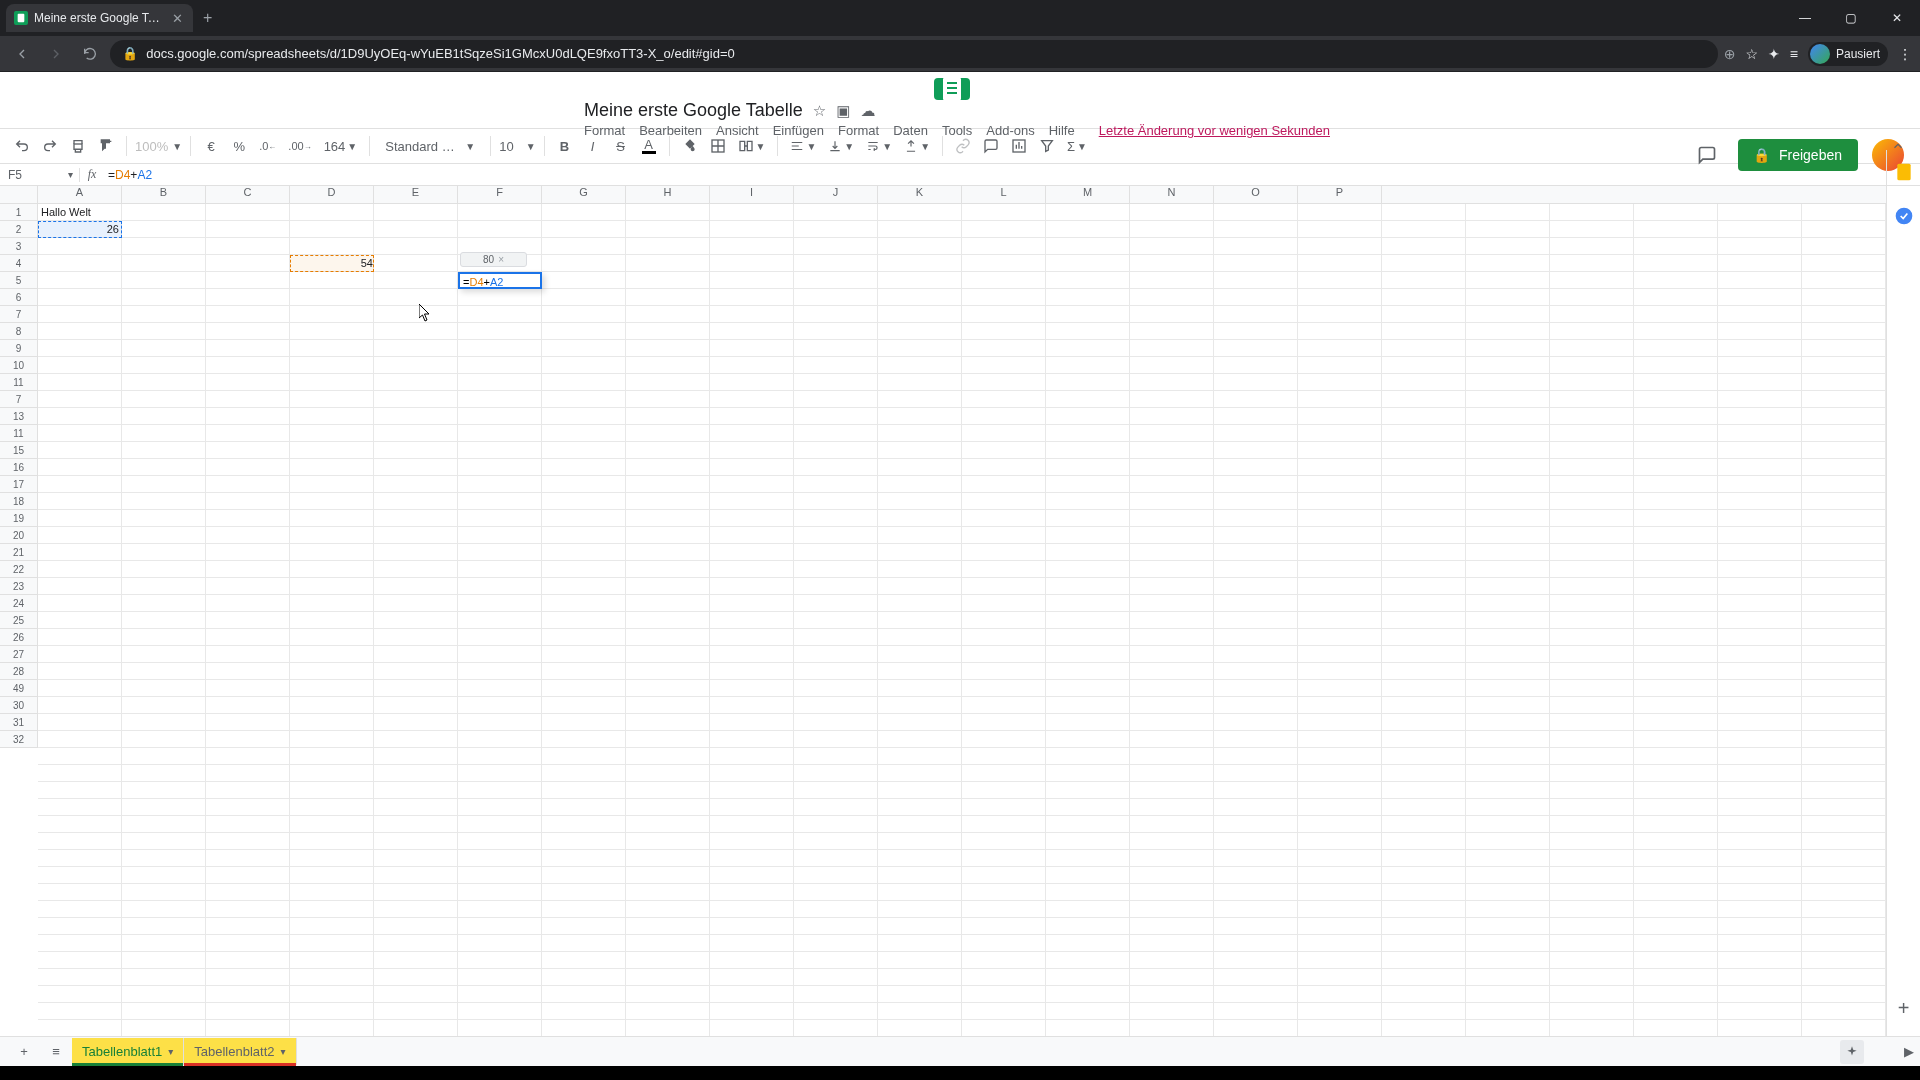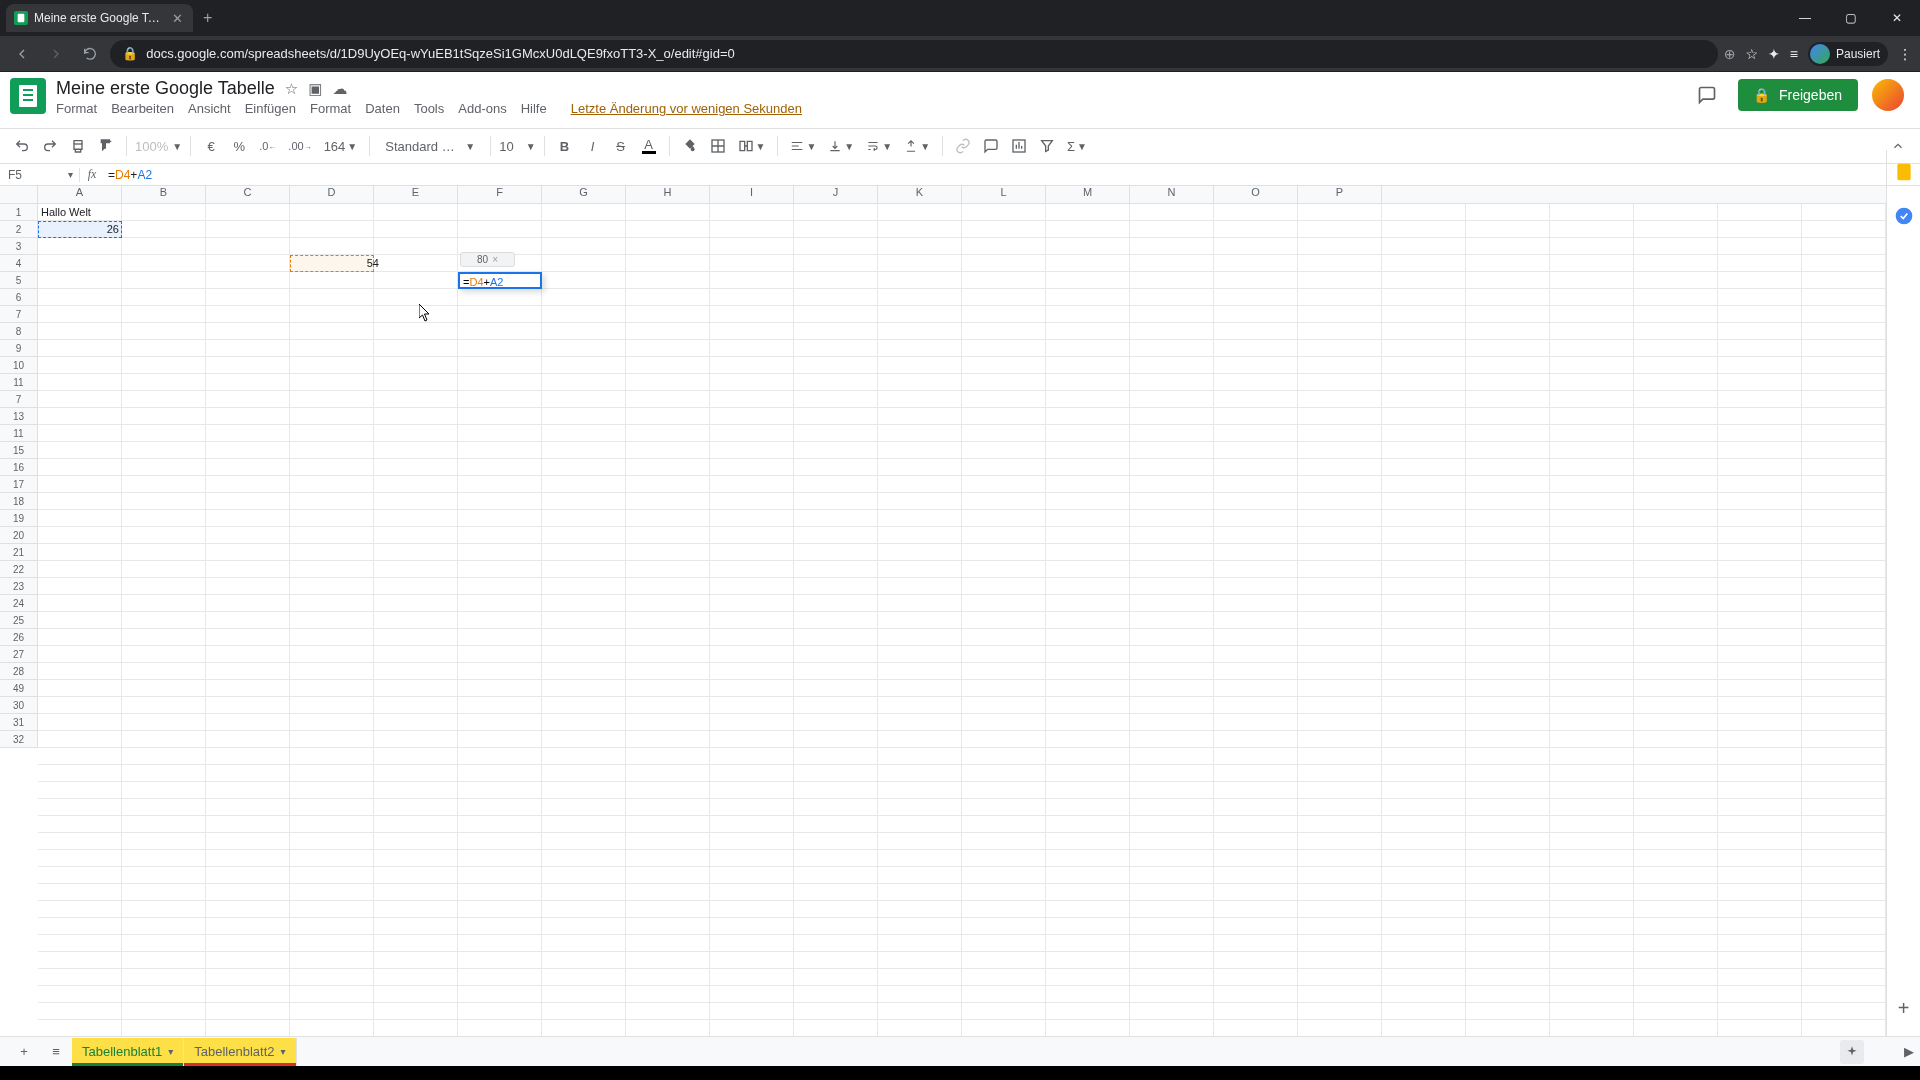--- a/index.html
+++ b/index.html
@@ -19,31 +19,31 @@
   .addrbar { height: 36px; background: #35363a; display: flex; align-items: center; padding: 0 8px; gap: 6px; border-bottom: 1px solid #202124; }
   .nav-icon { width: 28px; height: 28px; color: #9aa0a6; display: flex; align-items: center; justify-content: center; border-radius: 50%; }
   .nav-icon svg { width: 16px; height: 16px; }
   .omnibox { flex: 1; height: 28px; background: #202124; border-radius: 14px; display: flex; align-items: center; padding: 0 12px; color: #e8eaed; font-size: 13px; }
   .omnibox .lock { color: #9aa0a6; margin-right: 8px; }
   .right-icons { display: flex; align-items: center; gap: 10px; color: #e8eaed; font-size: 14px; }
   .profile-chip { display: flex; align-items: center; gap: 6px; background: #202124; border-radius: 14px; padding: 2px 8px 2px 2px; font-size: 12px; color: #e8eaed; }
   .avatar { width: 20px; height: 20px; border-radius: 50%; background: linear-gradient(135deg,#4285f4,#34a853); }
 
   
-  .docsbar { height: 56px; display: flex; align-items: flex-start; padding: 6px 16px 0 10px; }
+  .docsbar { height: 56px; display: flex; align-items: center; padding: 6px 16px 0 10px; flex-direction: column; }
   .sheets-logo { width: 36px; height: 36px; background: #0f9d58; border-radius: 4px; display: flex; align-items: center; justify-content: center; margin-right: 10px; }
   .sheets-logo .inner { width: 18px; height: 22px; background: #fff; border-radius: 1px; position: relative; }
   .sheets-logo .inner::after { content: ""; position: absolute; inset: 4px; background: repeating-linear-gradient(#0f9d58 0 2px, transparent 2px 5px); }
   .doc-meta { display: flex; flex-direction: column; }
   .doc-title-row { display: flex; align-items: center; gap: 10px; }
   .doc-title { font-size: 18px; color: #202124; }
   .doc-mini-icon { color: #5f6368; font-size: 15px; }
   .menu-row { display: flex; gap: 14px; font-size: 13px; color: #5f6368; margin-top: 2px; }
   .menu-row span { cursor: pointer; }
-  .last-edit { text-decoration: underline; color: #a16207; }
+  .last-edit { text-decoration: underline; color: #be185d; }
 
   .docsbar-right { margin-left: auto; display: flex; align-items: center; gap: 14px; }
   .comment-btn { width: 34px; height: 34px; border-radius: 50%; display: flex; align-items: center; justify-content: center; color: #5f6368; }
   .share-btn { background: #1e8e3e; color: #fff; padding: 8px 16px; border-radius: 4px; font-size: 14px; display: flex; align-items: center; gap: 8px; }
   .user-avatar { width: 32px; height: 32px; border-radius: 50%; background: linear-gradient(135deg,#fbbc04,#ea4335); }
 
   
   .toolbar { height: 36px; border-top: 1px solid #e0e0e0; border-bottom: 1px solid #e0e0e0; display: flex; align-items: center; padding: 0 10px; gap: 4px; color: #5f6368; font-size: 13px; }
   .tool-btn { min-width: 24px; height: 26px; display: flex; align-items: center; justify-content: center; padding: 0 4px; border-radius: 2px; }
   .tool-sep { width: 1px; height: 20px; background: #e0e0e0; margin: 0 4px; }
@@ -84,21 +84,21 @@
 
   
   .ref-box { position: absolute; border: 1px dashed; pointer-events: none; }
   .ref-box.orange { border-color: #e67c00; background: rgba(230,124,0,0.07); }
   .ref-box.blue { border-color: #1a73e8; background: rgba(26,115,232,0.1); }
 
   
   .cell-edit { position: absolute; border: 2px solid #1a73e8; background: #fff; font-size: 11px; padding: 1px 3px; line-height: 15px; box-shadow: 3px 3px 6px rgba(0,0,0,0.15); }
   .cell-edit .ref1 { color: #e67c00; }
   .cell-edit .ref2 { color: #1a73e8; }
-  .result-tip { position: absolute; background: #f1f3f4; border: 1px solid #dadce0; border-radius: 3px; font-size: 10px; color: #5f6368; padding: 1px 16px; display: flex; align-items: center; gap: 4px; }
+  .result-tip { position: absolute; background: #f1f3f4; border: 1px solid #dadce0; border-radius: 3px; font-size: 10px; color: #5f6368; padding: 1px 22px; display: flex; align-items: center; gap: 4px; }
   .result-tip .close { color: #9aa0a6; }
 
   
   .mouse-cursor { position: absolute; width: 12px; height: 18px; pointer-events: none; }
 
   
   .sidepanel { position: absolute; top: 150px; right: 0; width: 34px; bottom: 44px; border-left: 1px solid #e0e0e0; display: flex; flex-direction: column; align-items: center; padding-top: 12px; gap: 24px; }
   .side-icon { width: 20px; height: 20px; }
 
   
@@ -397,21 +397,21 @@
       <div class="row-h">32</div>
     </div>
   <div class="cells">
     <div class="gridlines"></div>
 
     <div class="ref-box blue" style="left:0px; top:17px; width:84px; height:17px;"></div>
     <div class="ref-box orange" style="left:252px; top:51px; width:84px; height:17px;"></div>
 
     <div class="cell" style="left:0; top:0; width:84px;">Hallo Welt</div>
     <div class="cell num" style="left:0; top:17px; width:84px;">26</div>
-    <div class="cell num" style="left:248px; top:51px; width:96px;">54</div>
+    <div class="cell num" style="left:242px; top:51px; width:96px;">54</div>
 
     <div class="result-tip" style="left:422px; top:48px;">
       <span>80</span>
       <span class="close">×</span>
     </div>
 
     <div class="cell-edit" style="left:420px; top:68px; width:84px; height:17px;">
       <span>=</span><span class="ref1">D4</span><span>+</span><span class="ref2">A2</span>
     </div>
 

